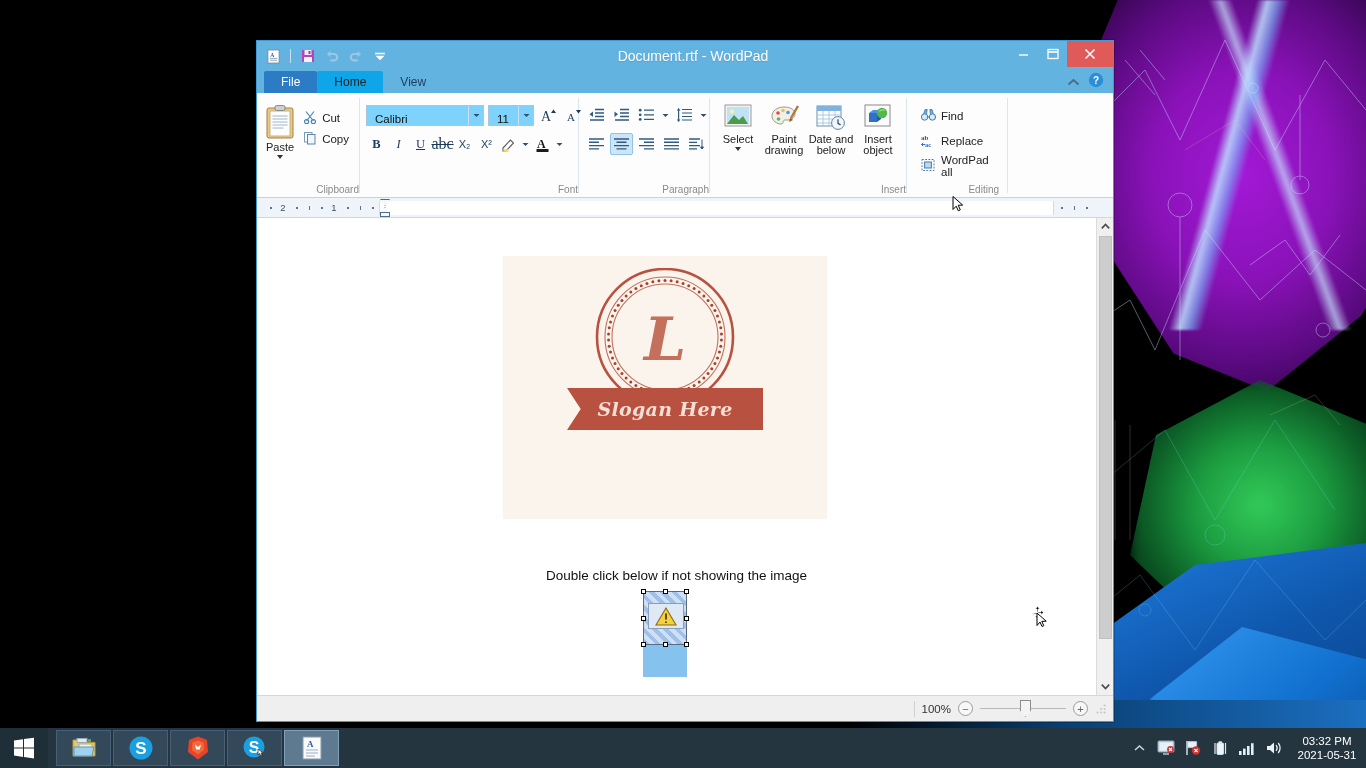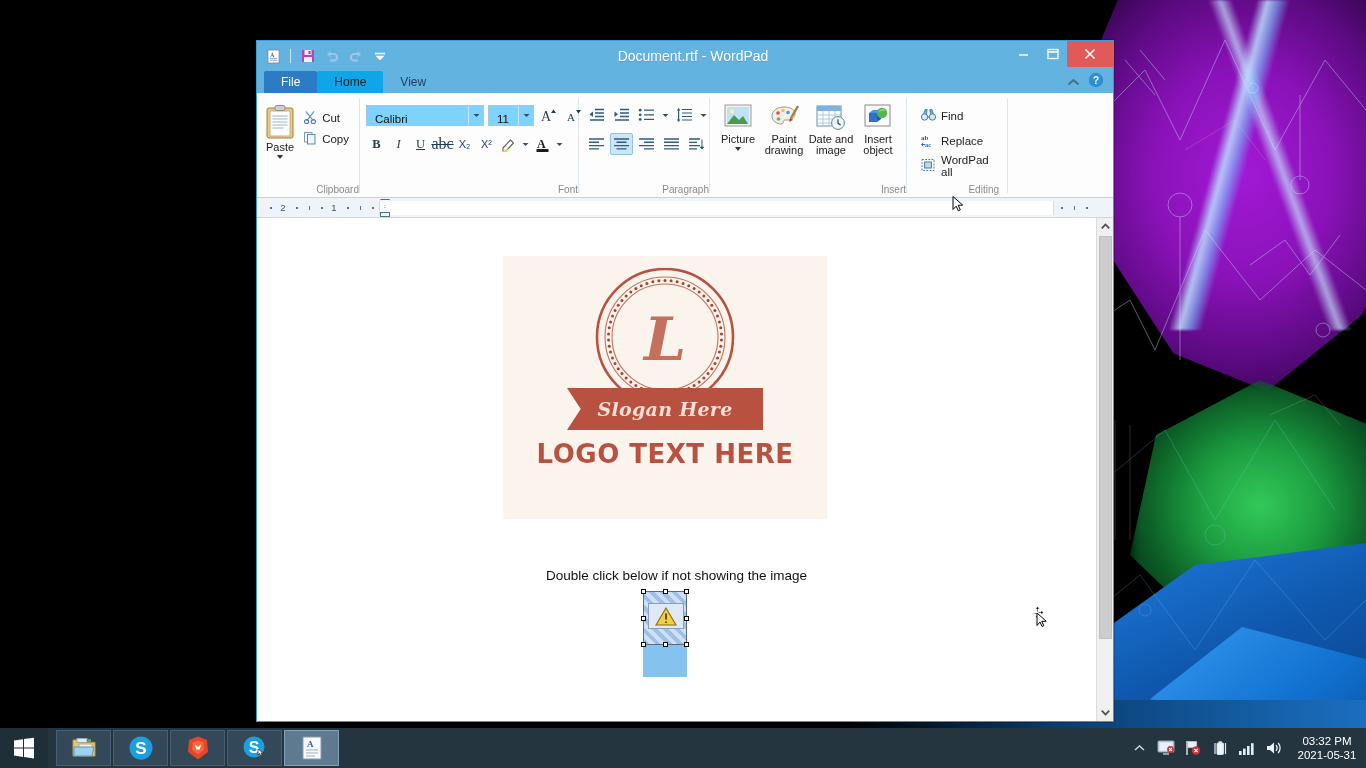--- a/index.html
+++ b/index.html
@@ -618,21 +618,21 @@
 
     <div class="grp" style="width:196px">
       <div class="grp-body" style="gap:2px;padding-top:4px;justify-content:center">
         <div class="bigbtn">
           <svg width="34" height="28" viewBox="0 0 34 28">
             <rect x="4" y="1" width="26" height="21" fill="#f2f2f2" stroke="#9a9a9a"></rect>
             <rect x="6" y="3" width="22" height="17" fill="#bfe3f5"></rect>
             <path d="M6 20 13 11l5 5 4-4 5 8z" fill="#4c9a4c"></path>
             <circle cx="11" cy="7.5" r="2" fill="#fff59b"></circle>
           </svg>
-          <span class="lbl">Picture</span>
+          <span class="lbl">Select</span>
           <div class="caretdown"></div>
         </div>
         <div class="bigbtn">
           <svg width="34" height="28" viewBox="0 0 34 28">
             <path d="M17 3c-7 0-12 4-12 9s5 8 9 8c2 0 2-1 2-2s1-2 2-2h3c3 0 7-2 7-6 0-4-4-7-11-7z" fill="#f0efe8" stroke="#9a9a8a"></path>
             <circle cx="11" cy="9" r="1.8" fill="#e04a4a"></circle>
               <circle cx="16" cy="6.5" r="1.8" fill="#f0c23a"></circle>
             <circle cx="21" cy="8.5" r="1.8" fill="#4a9ae0"></circle>
               <circle cx="11.5" cy="15" r="1.8" fill="#5ab85a"></circle>
             <path d="M24 14 31 2" stroke="#b07a3a" stroke-width="2.4"></path>
@@ -643,21 +643,21 @@
         <div class="bigbtn" style="width:48px">
           <svg width="34" height="28" viewBox="0 0 34 28">
             <rect x="3" y="2" width="24" height="20" fill="#fff" stroke="#6b8fb5"></rect>
             <rect x="3" y="2" width="24" height="5" fill="#7fb3dd"></rect>
             <g stroke="#9ec4e2" stroke-width=".9">
               <path d="M3 11h24M3 15h24M3 19h24M9 7v15M15 7v15M21 7v15"></path>
             </g>
             <circle cx="24" cy="19" r="6.4" fill="#f4f7fa" stroke="#5a7fa5"></circle>
             <path d="M24 15.3v4l2.6 1.6" stroke="#32526f" stroke-width="1.3" fill="none"></path>
           </svg>
-          <span class="lbl"><span>Date and</span><br><span>image</span></span>
+          <span class="lbl"><span>Date and</span><br><span>below</span></span>
         </div>
         <div class="bigbtn">
           <svg width="34" height="28" viewBox="0 0 34 28">
             <rect x="4" y="1" width="25" height="21" fill="#fbfbfb" stroke="#8a8a8a"></rect>
             <path d="M8 18V9h8v9z" fill="#2f72c4"></path>
               <path d="M8 9l4-3h8l-4 3z" fill="#4a92e0"></path>
             <path d="M16 9l4-3v9l-4 3z" fill="#1f5ba8"></path>
             <circle cx="21" cy="9" r="5.2" fill="#53b84a"></circle>
             <path d="M18.2 7.4a5.2 5.2 0 0 1 5.6-1.2" stroke="#8fe08a" stroke-width="1.2" fill="none"></path>
           </svg>
@@ -848,21 +848,20 @@
                   <circle cx="54.96" cy="15.46" r="1.5"></circle>
                   <circle cx="60.85" cy="13.82" r="1.5"></circle>
                   <circle cx="66.89" cy="12.83" r="1.5"></circle>
                 </g>
             </svg>
             <div class="mono">L</div>
           </div>
           <div class="ribbonbanner">
             <span class="slogan">Slogan Here</span>
           </div>
-          <div class="logotext">LOGO TEXT HERE</div>
         </div>
       </div>
 
       <div class="doctext">Double click below if not showing the image</div>
 
       <div class="objwrap">
         <div class="objbox">
           <div class="inner">
             <svg width="22" height="19" viewBox="0 0 22 19">
               <path d="M11 1 21 18H1z" fill="#f4d03f" stroke="#8a6d12" stroke-width="1.1"></path>
@@ -901,20 +900,39 @@
       <div class="sthumb" style="height:403px"></div>
       <div style="flex:1"></div>
       <div class="sarrow">
         <svg width="9" height="7" viewBox="0 0 9 7">
             <path d="M0.8 1.6 4.5 5.6 8.2 1.6" stroke="#4a4a4a" stroke-width="1.6" fill="none"></path>
           </svg>
       </div>
     </div>
   </div>
 
+  <div class="statusbar">
+    <div class="status-sep"></div>
+    <span>100%</span>
+    <div class="zcircle">−</div>
+    <div class="ztrack">
+      <div class="zthumb"></div>
+    </div>
+    <div class="zcircle">+</div>
+    <svg class="grip" viewBox="0 0 12 12">
+      <g fill="#9a9a9a">
+          <circle cx="9.5" cy="9.5" r="1"></circle>
+          <circle cx="6" cy="9.5" r="1"></circle>
+          <circle cx="9.5" cy="6" r="1"></circle>
+          <circle cx="2.5" cy="9.5" r="1"></circle>
+          <circle cx="6" cy="6" r="1"></circle>
+          <circle cx="9.5" cy="2.5" r="1"></circle>
+        </g>
+    </svg>
+  </div>
 </div>
 
 <svg class="cursor-arrow" viewBox="0 0 14 16">
   <path d="M1 0.5v13l3.2-3.3 2.1 4.6 2-1-2.1-4.5 4.5-.2z" fill="#fff" stroke="#000" stroke-width="1"></path>
 </svg>
 
 <div id="taskbar">
   <div class="startbtn">
     <svg width="22" height="22" viewBox="0 0 22 22">
       <g fill="#fff">

